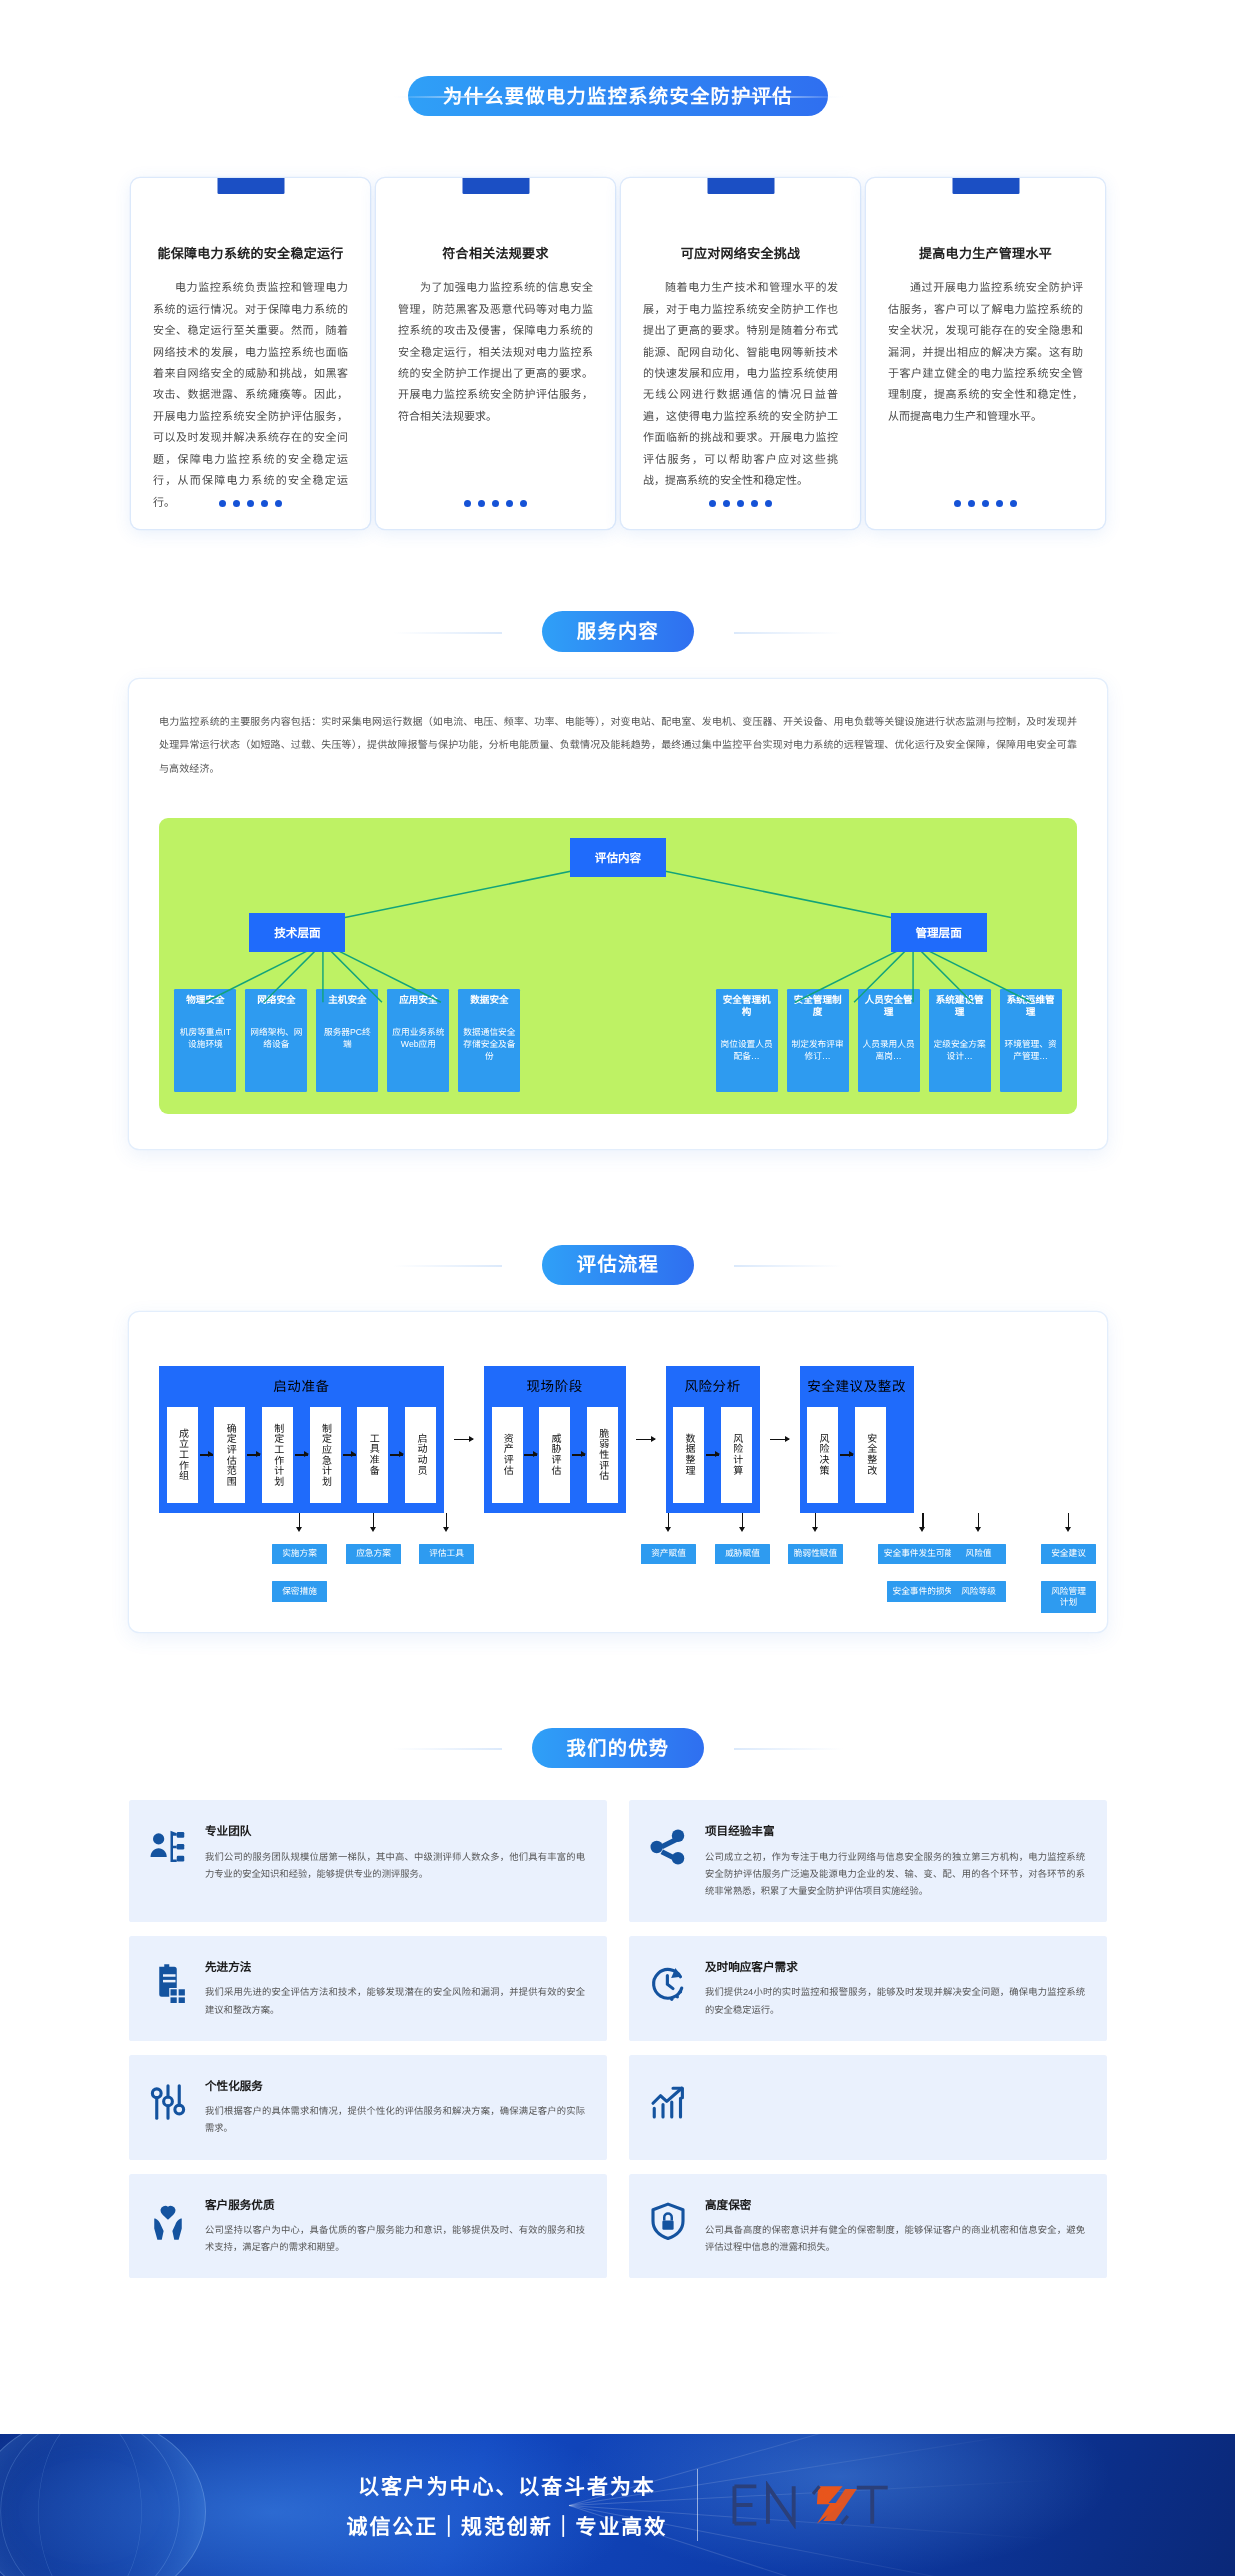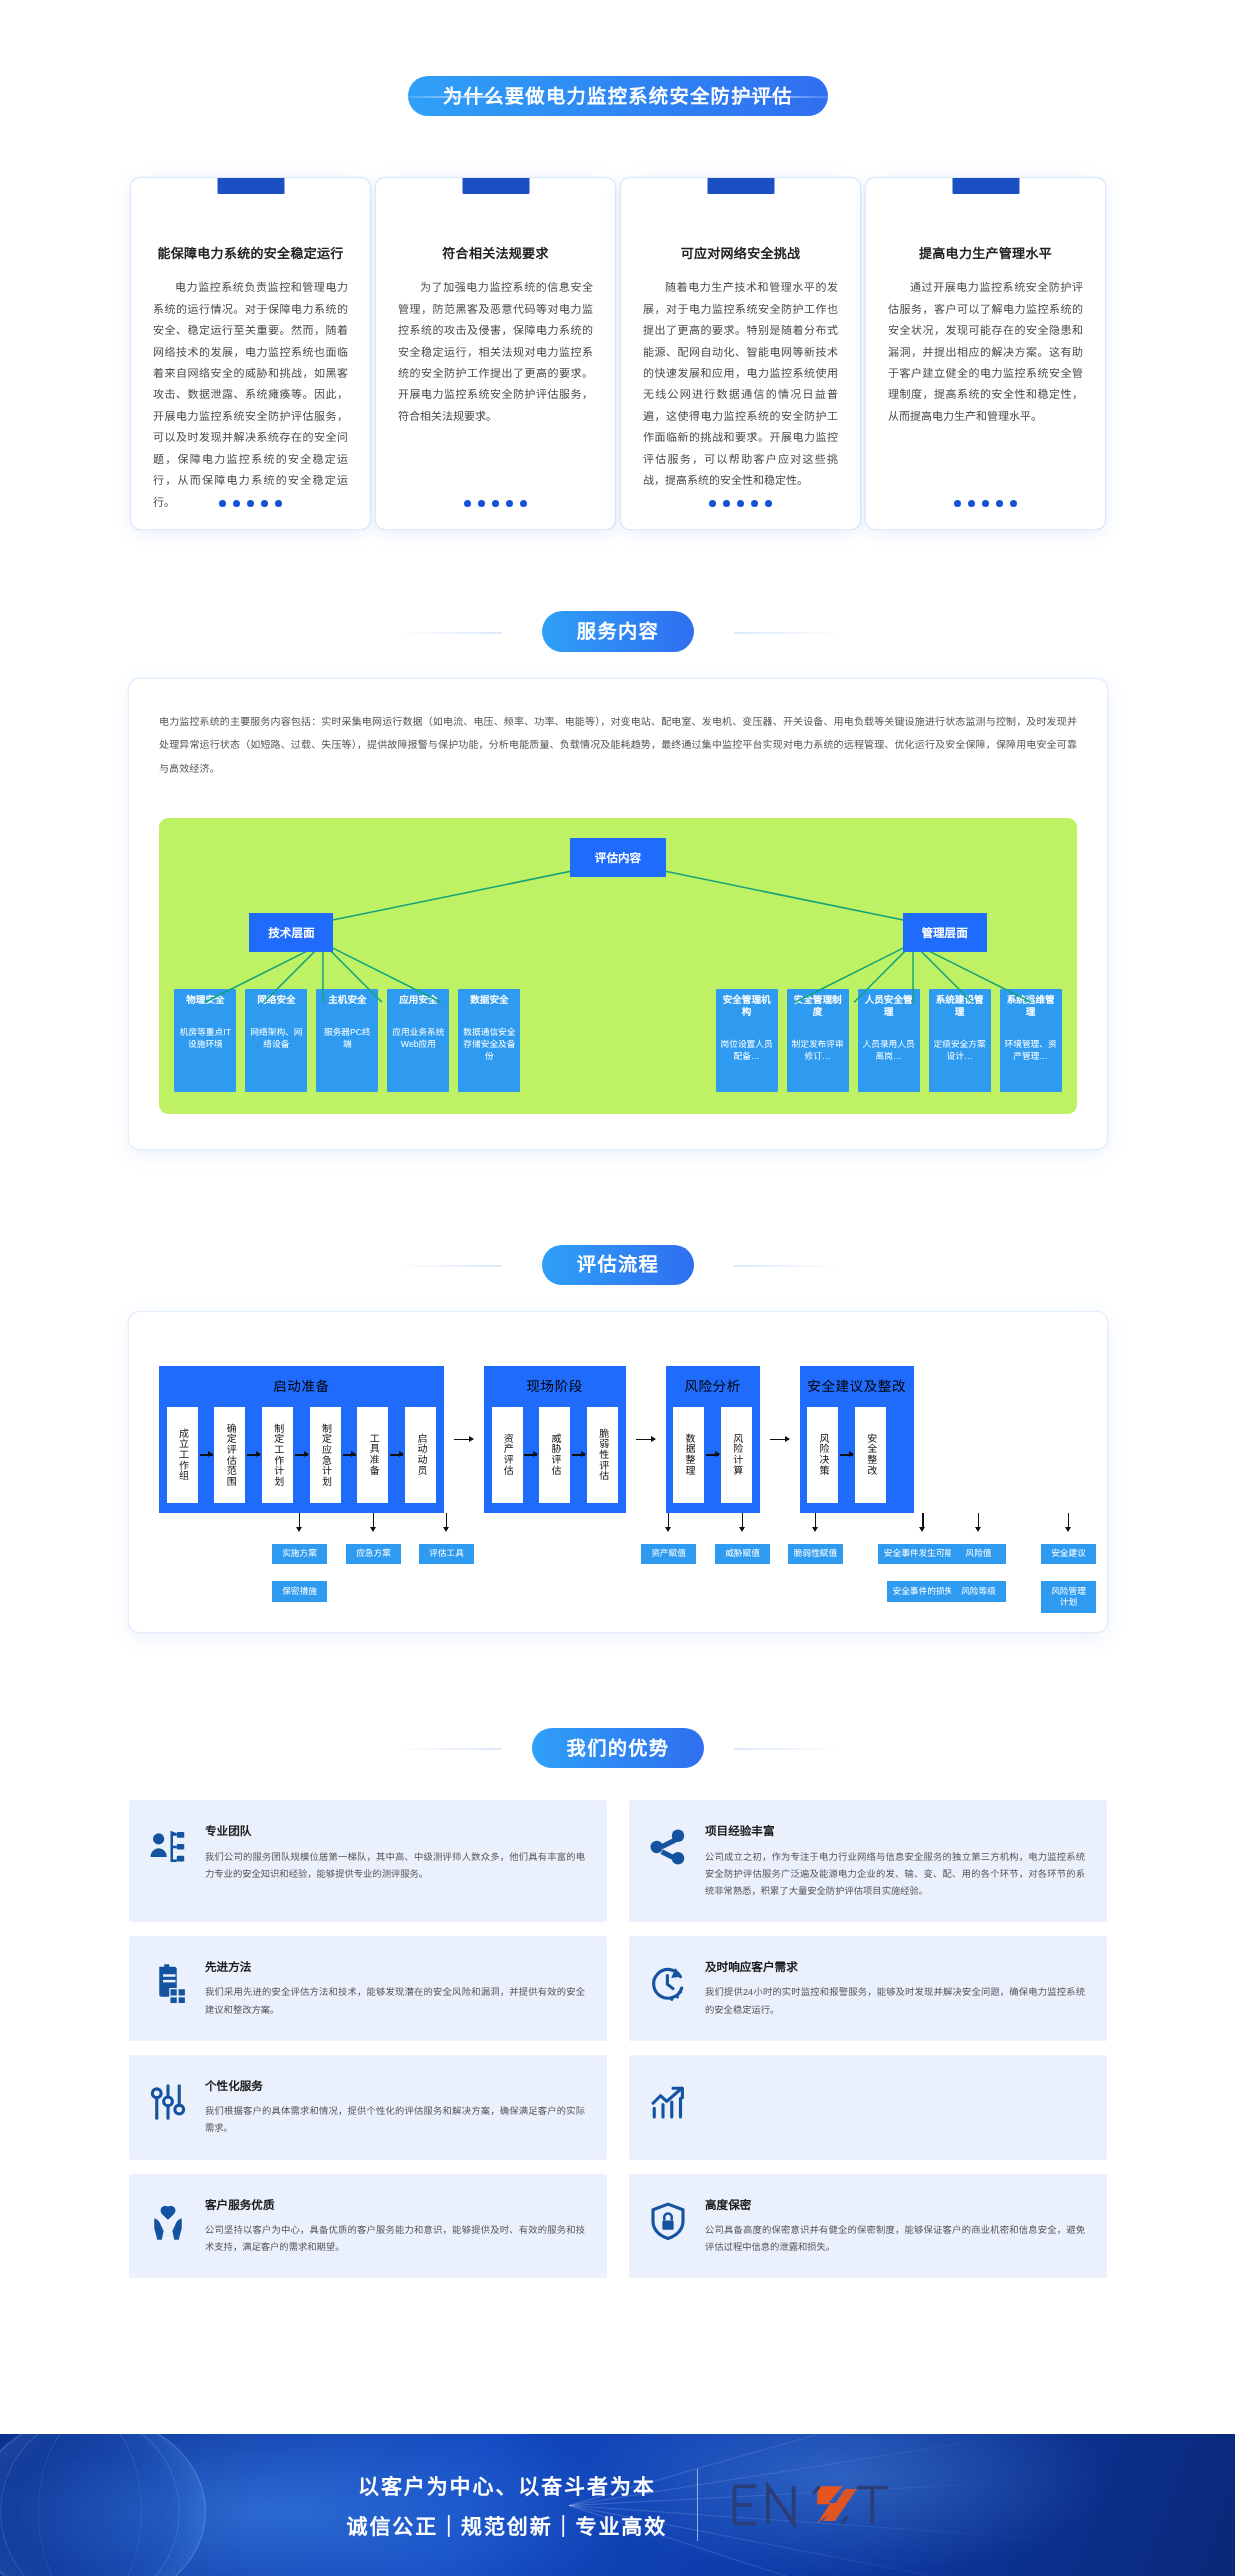--- a/index.html
+++ b/index.html
@@ -73,21 +73,21 @@
     margin-top: 38px; background: #bef264; border-radius: 9px;
     padding: 19.3px 15.4px 22px 15.4px; position: relative;
   }
   .tree svg.links { position: absolute; inset: 0; width: 100%; height: 100%; pointer-events: none; }
   .node {
     background: #1f6bfb; color: #fff; text-align: center;
     font-weight: bold; position: relative; z-index: 2;
   }
   .n-root { width: 96px; height: 39px; line-height: 39px; font-size: 11.6px; margin: 0 auto; }
   .tier2 { display: flex; justify-content: space-between; padding: 0 75px; margin-top: 36px; }
-  .n-mid { width: 84px; height: 39px; line-height: 39px; font-size: 11.6px; }
+  .n-mid { width: 96px; height: 39px; line-height: 39px; font-size: 11.6px; }
   .tier3 { display: flex; justify-content: space-between; margin-top: 37px; }
   .leaf-group { display: flex; gap: 9px; }
   .n-leaf {
     width: 62px; min-height: 103px; background: #2e9bf0; border-radius: 1.3px;
     padding: 5.8px 4.5px 7.7px 4.5px; text-align: center;
   }
   .n-leaf .lt { font-size: 9.6px; font-weight: bold; color: #fff; line-height: 1.25; }
   .n-leaf .ld { font-size: 8.7px; font-weight: normal; color: #fff; line-height: 1.4; margin-top: 19.3px; }
 
   

